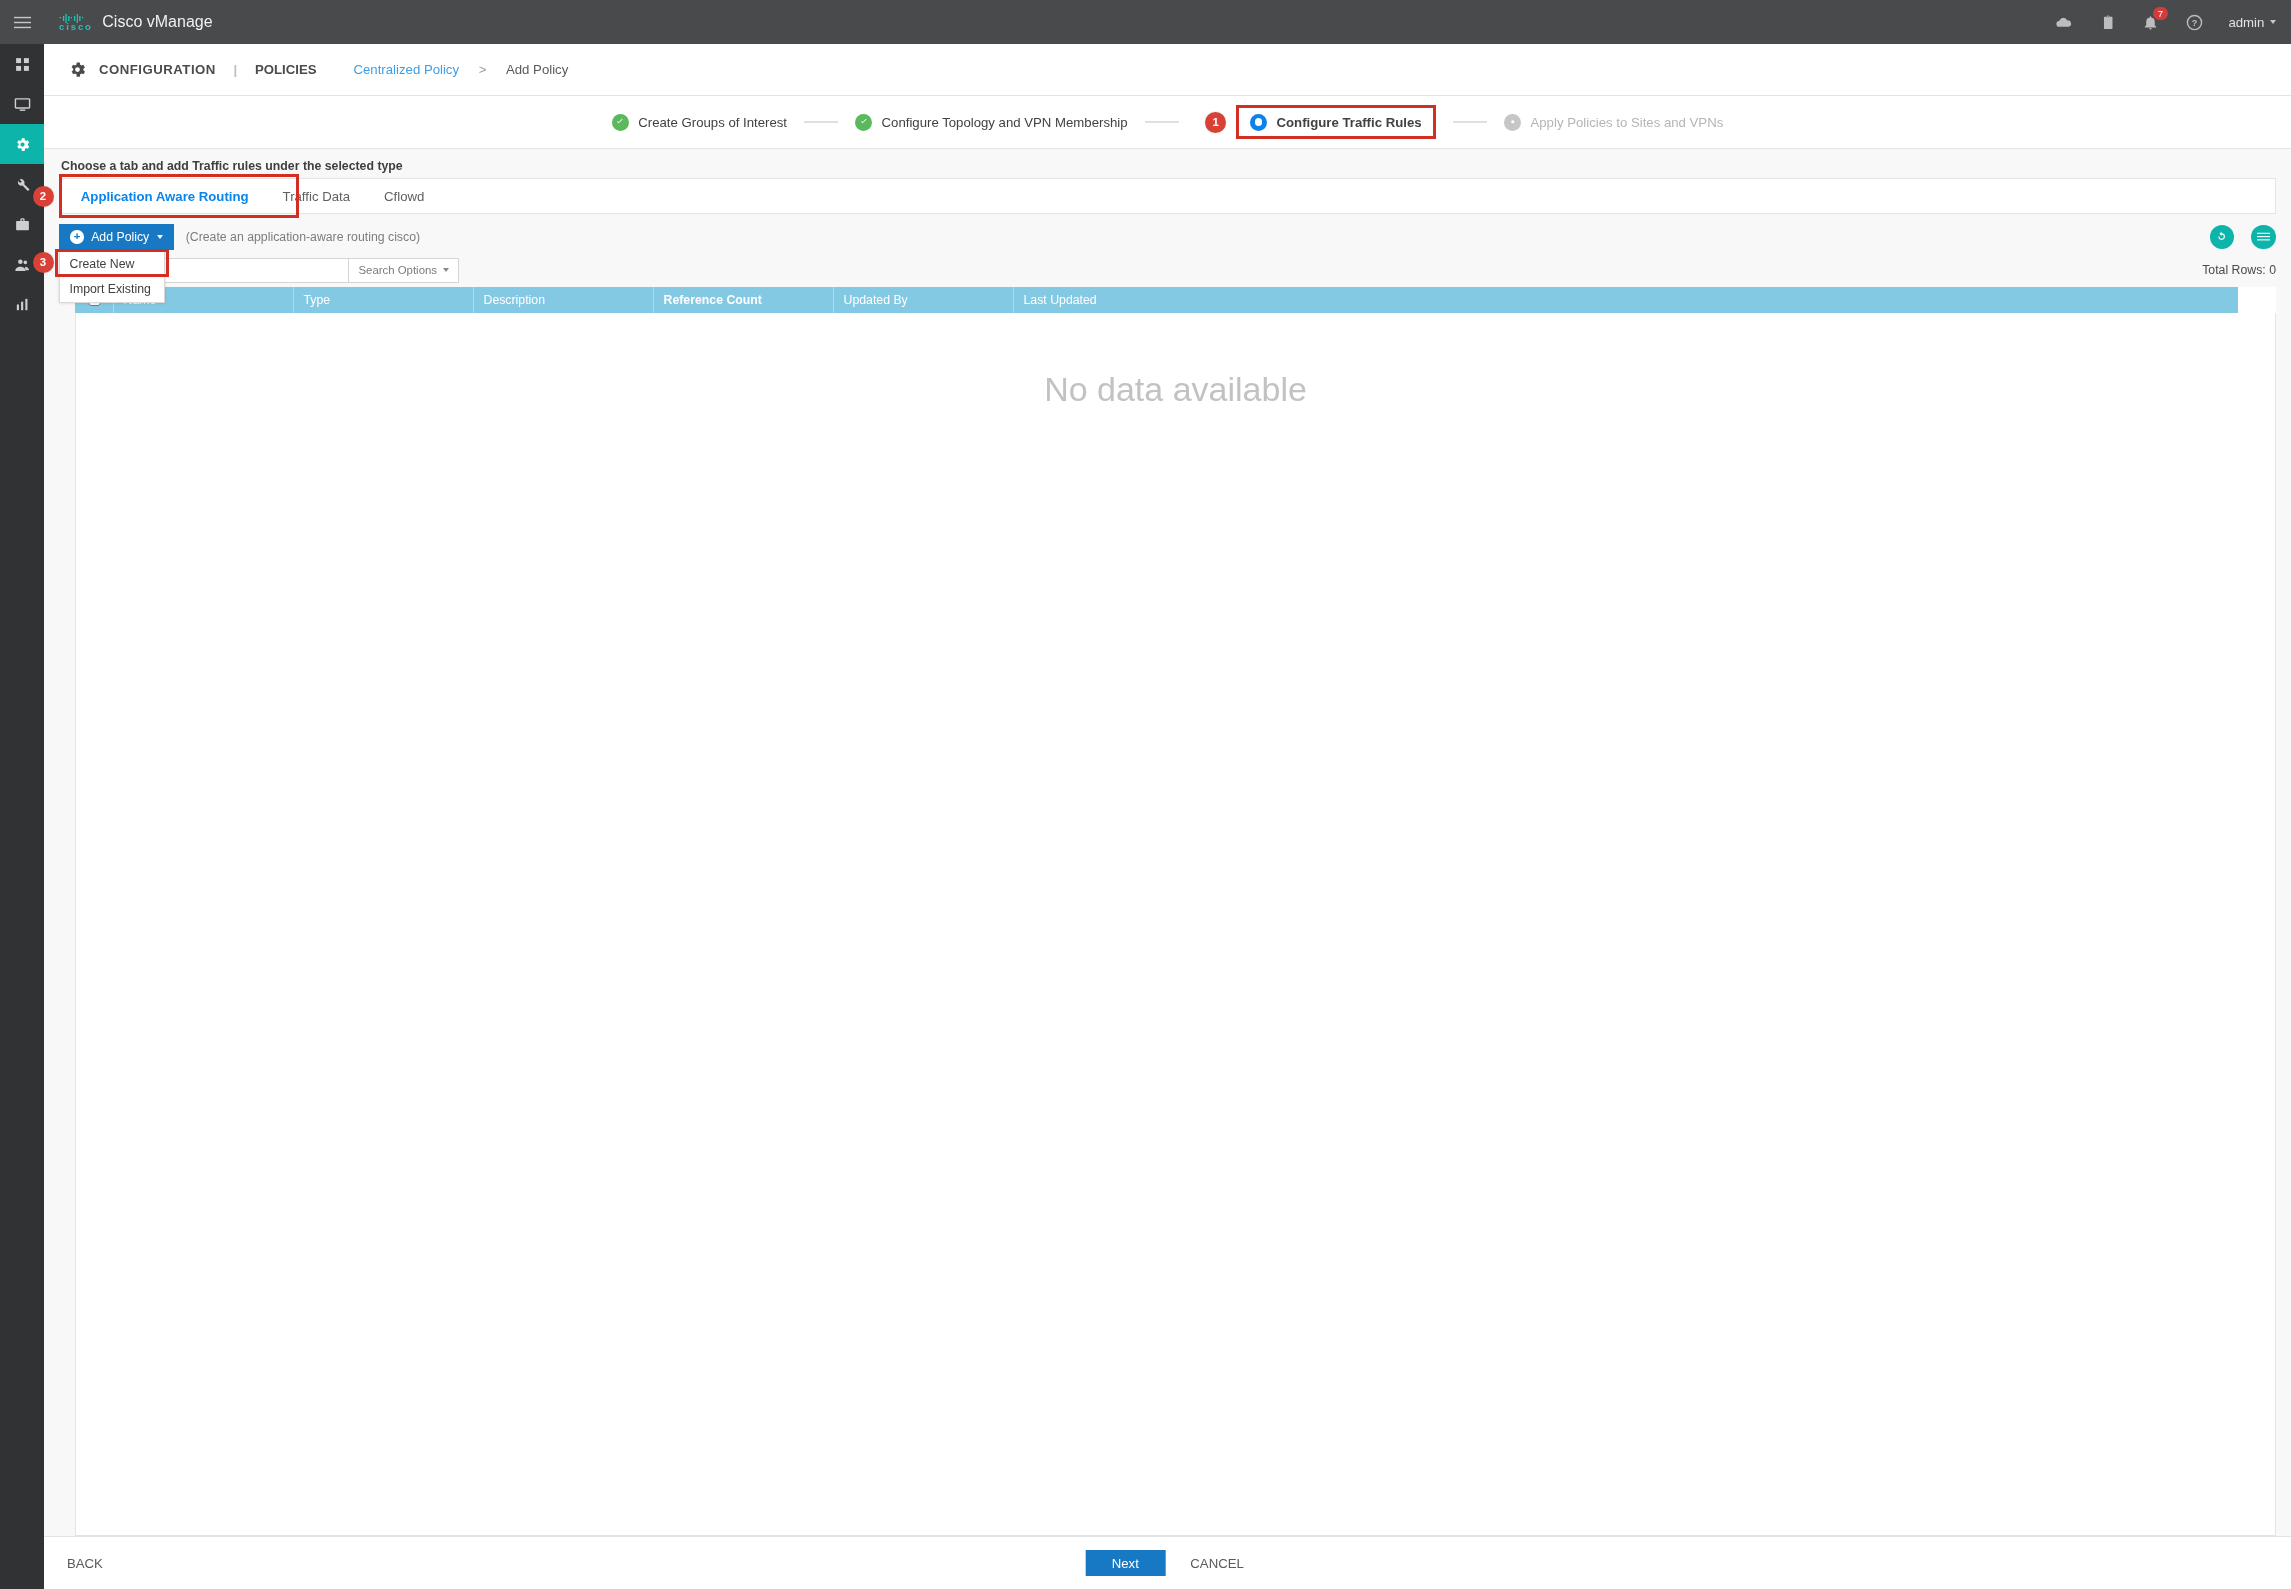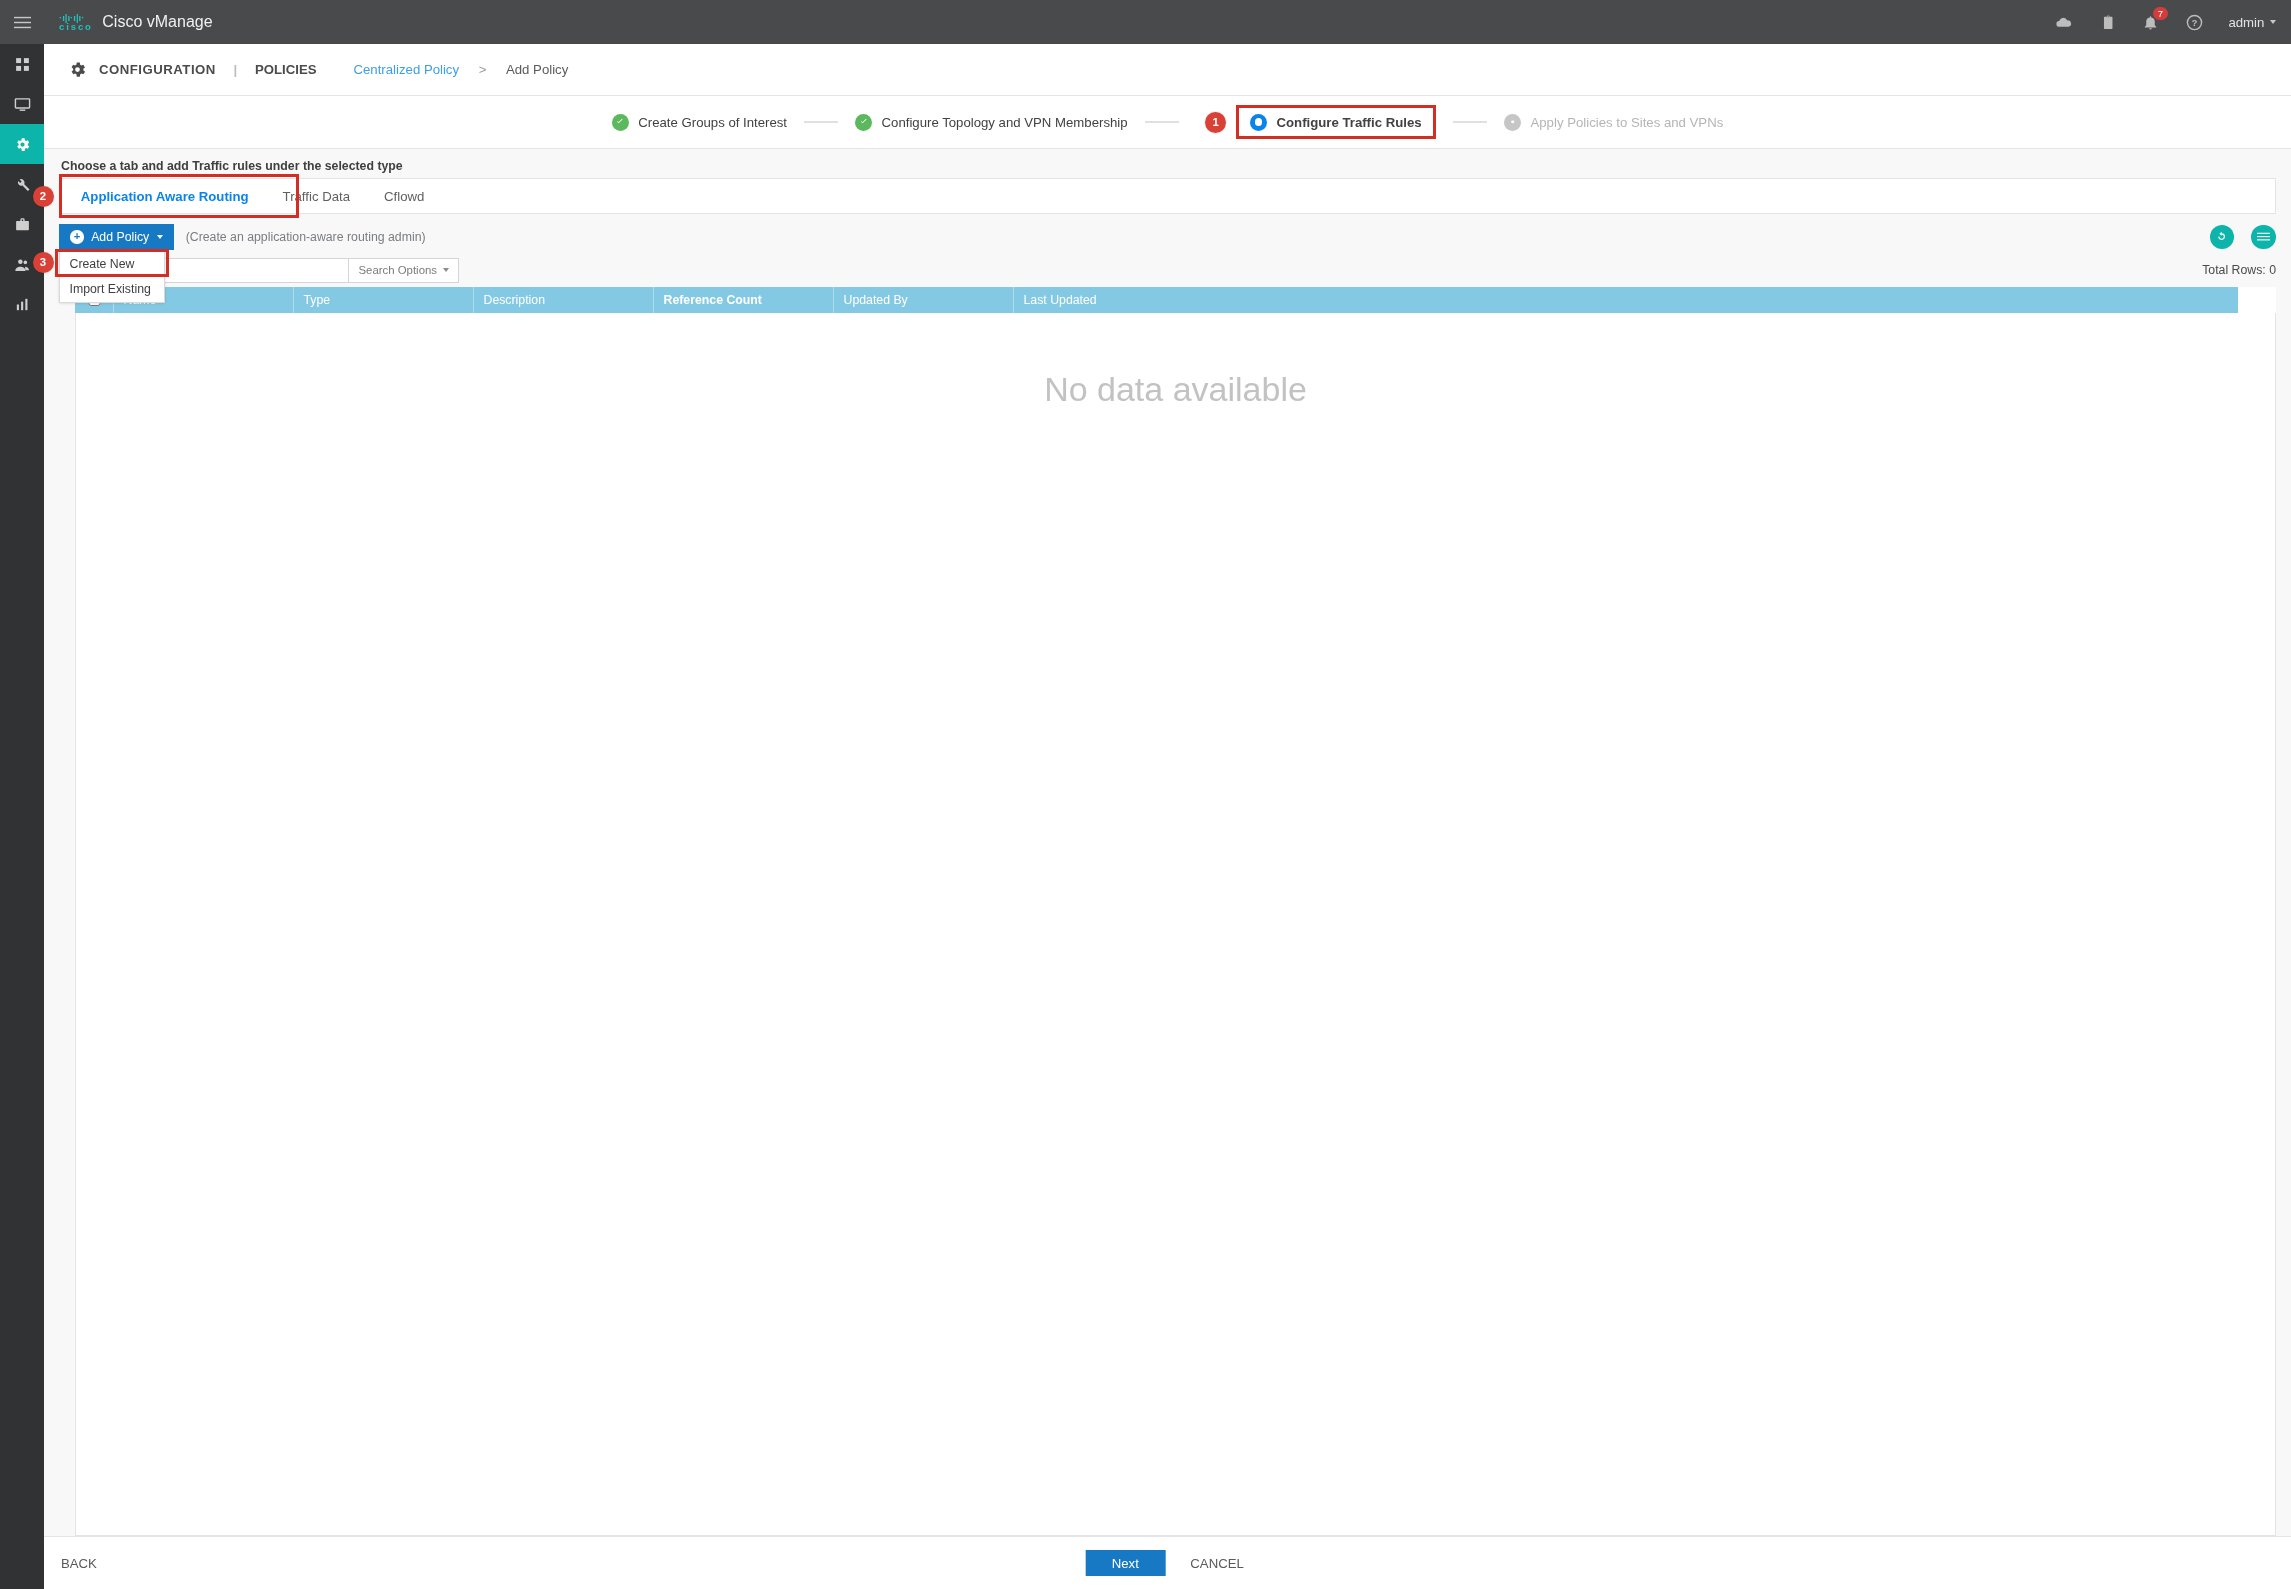--- a/index.html
+++ b/index.html
@@ -117,21 +117,21 @@
   .th.name { width:180px;}
   .th.type { width:180px;}
   .th.desc { width:180px;}
   .th.ref { width:180px;font-weight:bold;}
   .th.upd-by { width:180px;}
   .th.upd-at { flex:1;}
   .th.last { width:38px; background:#fff; border-left:none;}
   .no-data { flex:1; background:#fff; display:flex; align-items:flex-start; justify-content:center; padding-top:57px; font-size:34px; color:#c2c2c2; border:0.9px solid var(--panel-border); border-top:none;}
 
   
-  .footer { height:53px; background:#fff; border-top:0.9px solid var(--panel-border); display:flex; align-items:center; padding:0 17px;}
+  .footer { height:53px; background:#fff; border-top:0.9px solid var(--panel-border); display:flex; align-items:center; padding:0 23px;}
   .footer .back { color:#5a5a5a; cursor:pointer; font-size:13.2px;}
   .footer-center { position:absolute; left:50%; transform:translateX(-50%); display:flex; align-items:center; gap:19px;}
   .footer-wrap { position:relative; width:100%; display:flex; align-items:center;}
   .next-btn { background:var(--btn-blue); color:#fff; border:none; padding:5.7px 26.5px; font-size:13.2px; cursor:pointer;}
   .cancel-btn { background:none; border:none; color:#5a5a5a; font-size:13.2px; cursor:pointer;}
 
   
   .callout { width:21px; height:21px; border-radius:50%; background:var(--callout-red); color:#fff; font-size:11.4px; font-weight:600; display:flex; align-items:center; justify-content:center; position:absolute; z-index:7; box-shadow:0 0 0 0.9px rgba(0,0,0,0.05);}
   .callout1-pos { display:inline-flex; position:static; margin-right:9.5px; margin-left:9.5px;}
   .callout2-wrap { position:relative;}
@@ -317,21 +317,21 @@
             <span>Add Policy</span>
             <span class="caret"></span>
           </button>
           <div class="callout callout3">3</div>
           <div class="dd-highlight"></div>
           <div class="dropdown">
             <div class="dropdown-item">Create New</div>
             <div class="dropdown-item">Import Existing</div>
           </div>
         </div>
-        <span class="hint-text">(Create an application-aware routing admin)</span>
+        <span class="hint-text">(Create an application-aware routing cisco)</span>
         <div class="toolbar-spacer"></div>
         <div class="round-icon">
           <svg viewBox="0 0 24 24">
               <path d="M12 6V3L8 7l4 4V8a4 4 0 11-4 4H6a6 6 0 106-6z"></path>
             </svg>
         </div>
         <div class="round-icon">
           <svg viewBox="0 0 24 24">
               <rect y="5" width="24" height="2"></rect>
               <rect y="11" width="24" height="2"></rect>

